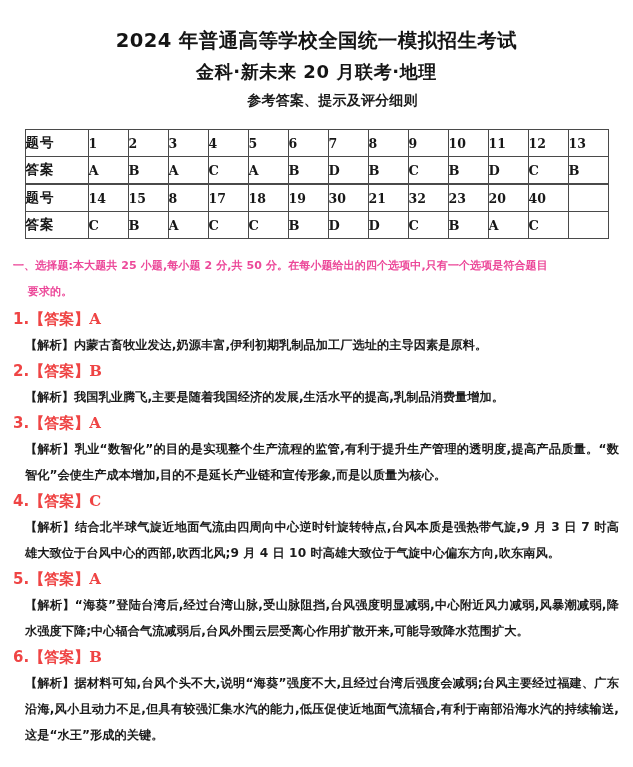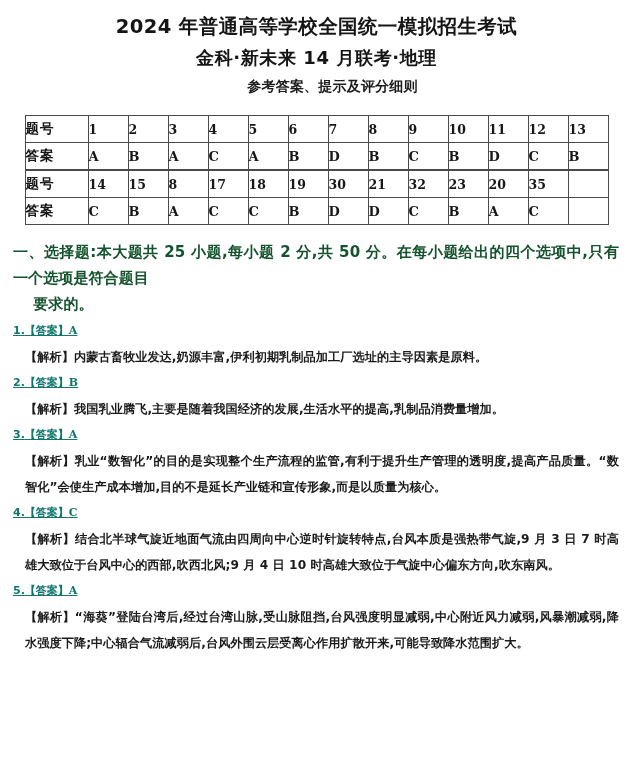--- a/index.html
+++ b/index.html
@@ -19,21 +19,21 @@
   .page {
     position: relative;
     width: 633px;
     height: 767px;
     box-sizing: border-box;
     padding: 0;
   }
 
   
   .title-block {
-    padding-top: 14px;
+    padding-top: 28px;
     text-align: center;
   }
   .title-main {
     font-size: 19.5px;
     font-weight: 700;
     letter-spacing: 0.4px;
     line-height: 1.34;
     color: #151515;
   }
   .title-sub {
@@ -95,41 +95,40 @@
   table.answers td.blank {
     border-color: #4a4a4a;
   }
 
   
   .body-block {
     margin: 14px 14px 0 13px;
   }
   p.para {
     margin: 0 0 1px 0;
-    font-size: 15px;
+    font-size: 11px;
     font-weight: 700;
     line-height: 26px;
     letter-spacing: 0.1px;
     text-align: justify;
     text-justify: inter-ideograph;
-    color: #14532d;
+    color: #ec4899;
   }
   p.intro {
     text-indent: 0;
   }
   p.intro .cont {
     display: block;
     text-indent: 1.35em;
   }
   .ansline {
-    font-size: 11px;
+    font-size: 15px;
     font-weight: 700;
     line-height: 26px;
-    color: #0f766e;
-    text-decoration: underline;
+    color: #ef4444;
   }
   .ansline .letter {
     font-family: "DejaVu Serif", "Liberation Serif", serif;
     font-weight: 600;
   }
   .exp {
     font-size: 12.2px;
     font-weight: 700;
     line-height: 26px;
     letter-spacing: 0.05px;
@@ -141,21 +140,21 @@
   }
   .item { margin: 0; }
 </style>
 </head>
 <body>
 
 <div class="page">
 
   <div class="title-block">
     <div class="title-main">2024 年普通高等学校全国统一模拟招生考试</div>
-    <div class="title-sub">金科·新未来 14 月联考·地理</div>
+    <div class="title-sub">金科·新未来 20 月联考·地理</div>
     <div class="title-third">参考答案、提示及评分细则</div>
   </div>
 
   <div class="table-wrap">
     <table class="answers">
       <tbody id="answer-table-body">
           <tr>
             <td class="lbl">题号</td>
             <td class="num">1</td>
             <td class="num">2</td>
@@ -193,21 +192,21 @@
             <td class="num">15</td>
             <td class="num">8</td>
             <td class="num">17</td>
             <td class="num">18</td>
             <td class="num">19</td>
             <td class="num">30</td>
             <td class="num">21</td>
             <td class="num">32</td>
             <td class="num">23</td>
             <td class="num">20</td>
-            <td class="num">35</td>
+            <td class="num">40</td>
             <td class="num blank"></td>
           </tr>
           <tr>
             <td class="lbl">答案</td>
             <td class="val">C</td>
             <td class="val">B</td>
             <td class="val">A</td>
             <td class="val">C</td>
             <td class="val">C</td>
             <td class="val">B</td>
@@ -244,17 +243,21 @@
           <p class="exp"><span>【解析】</span><span>乳业“数智化”的目的是实现整个生产流程的监管,有利于提升生产管理的透明度,提高产品质量。“数智化”会使生产成本增加,目的不是延长产业链和宣传形象,而是以质量为核心。</span></p>
         </div>
         <div class="item">
           <div class="ansline"><span>4.</span><span>【答案】</span><span class="letter">C</span></div>
           <p class="exp"><span>【解析】</span><span>结合北半球气旋近地面气流由四周向中心逆时针旋转特点,台风本质是强热带气旋,9 月 3 日 7 时高雄大致位于台风中心的西部,吹西北风;9 月 4 日 10 时高雄大致位于气旋中心偏东方向,吹东南风。</span></p>
         </div>
         <div class="item">
           <div class="ansline"><span>5.</span><span>【答案】</span><span class="letter">A</span></div>
           <p class="exp"><span>【解析】</span><span>“海葵”登陆台湾后,经过台湾山脉,受山脉阻挡,台风强度明显减弱,中心附近风力减弱,风暴潮减弱,降水强度下降;中心辐合气流减弱后,台风外围云层受离心作用扩散开来,可能导致降水范围扩大。</span></p>
         </div>
+        <div class="item">
+          <div class="ansline"><span>6.</span><span>【答案】</span><span class="letter">B</span></div>
+          <p class="exp"><span>【解析】</span><span>据材料可知,台风个头不大,说明“海葵”强度不大,且经过台湾后强度会减弱;台风主要经过福建、广东沿海,风小且动力不足,但具有较强汇集水汽的能力,低压促使近地面气流辐合,有利于南部沿海水汽的持续输送,这是“水王”形成的关键。</span></p>
+        </div>
       </div>
 
   </div>
 
 </div>
 
 </body></html>

